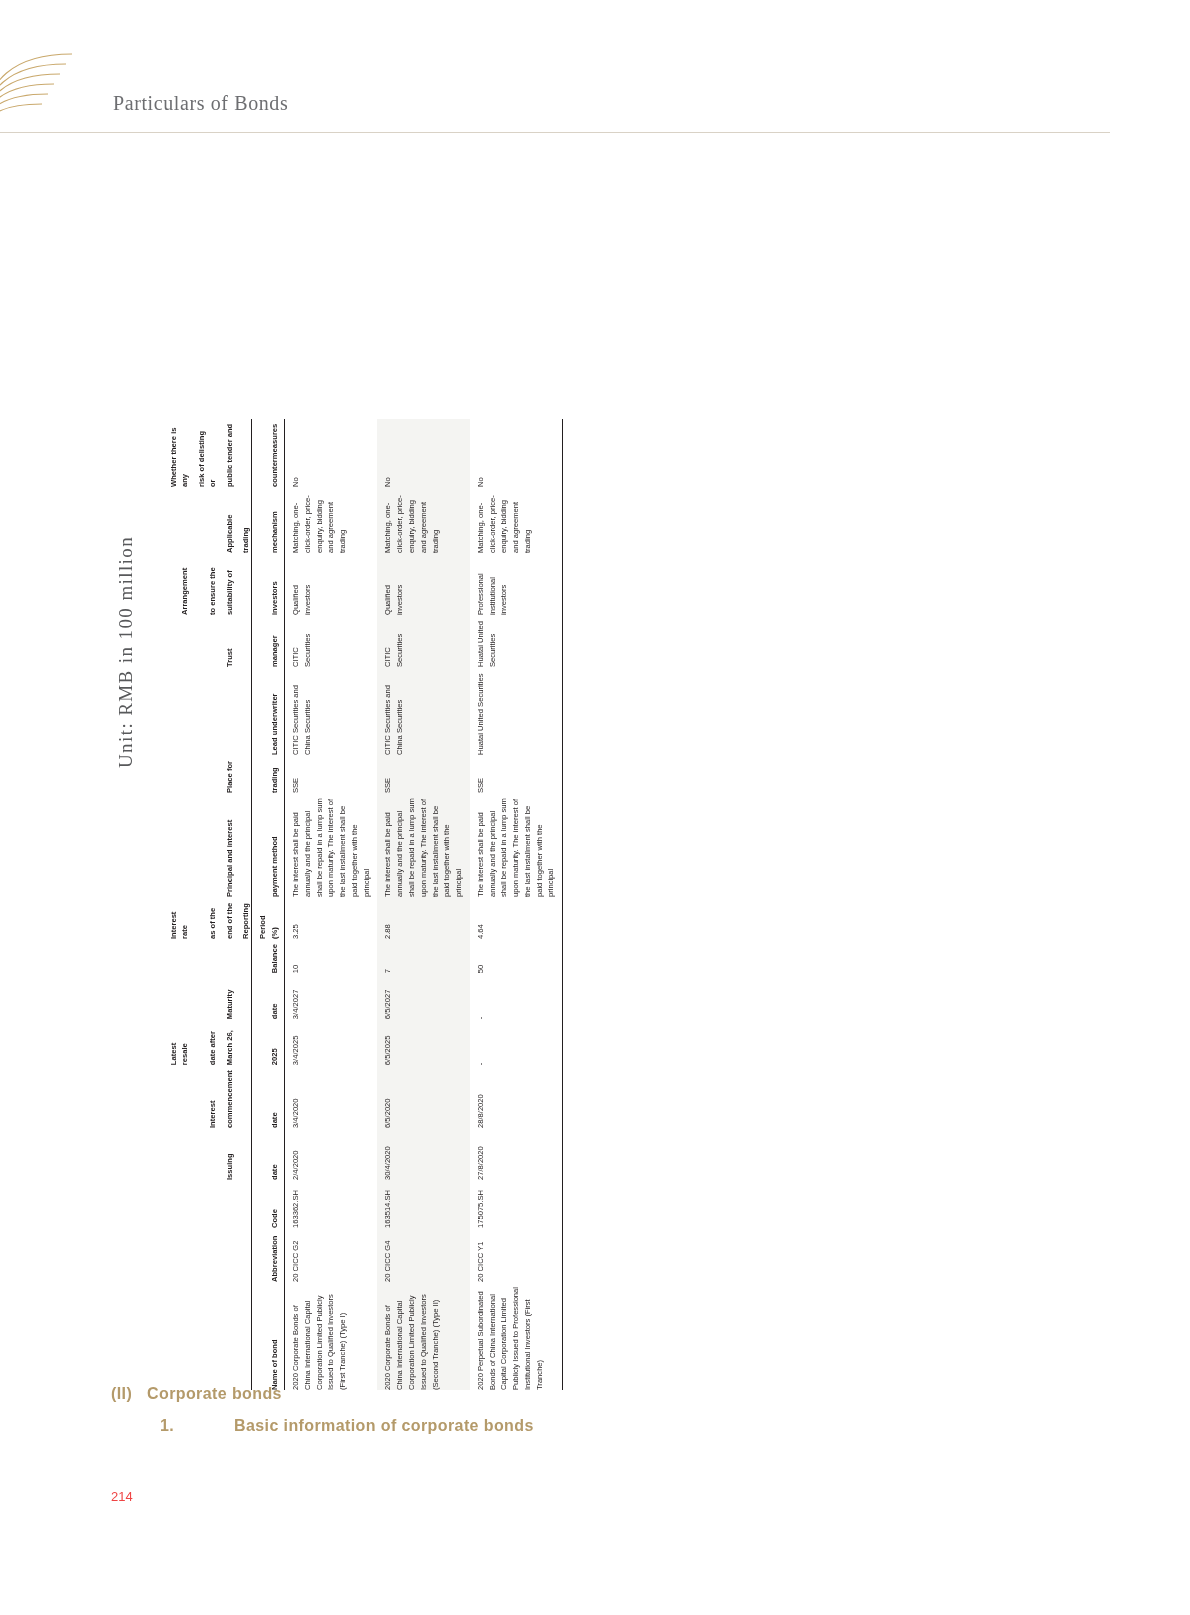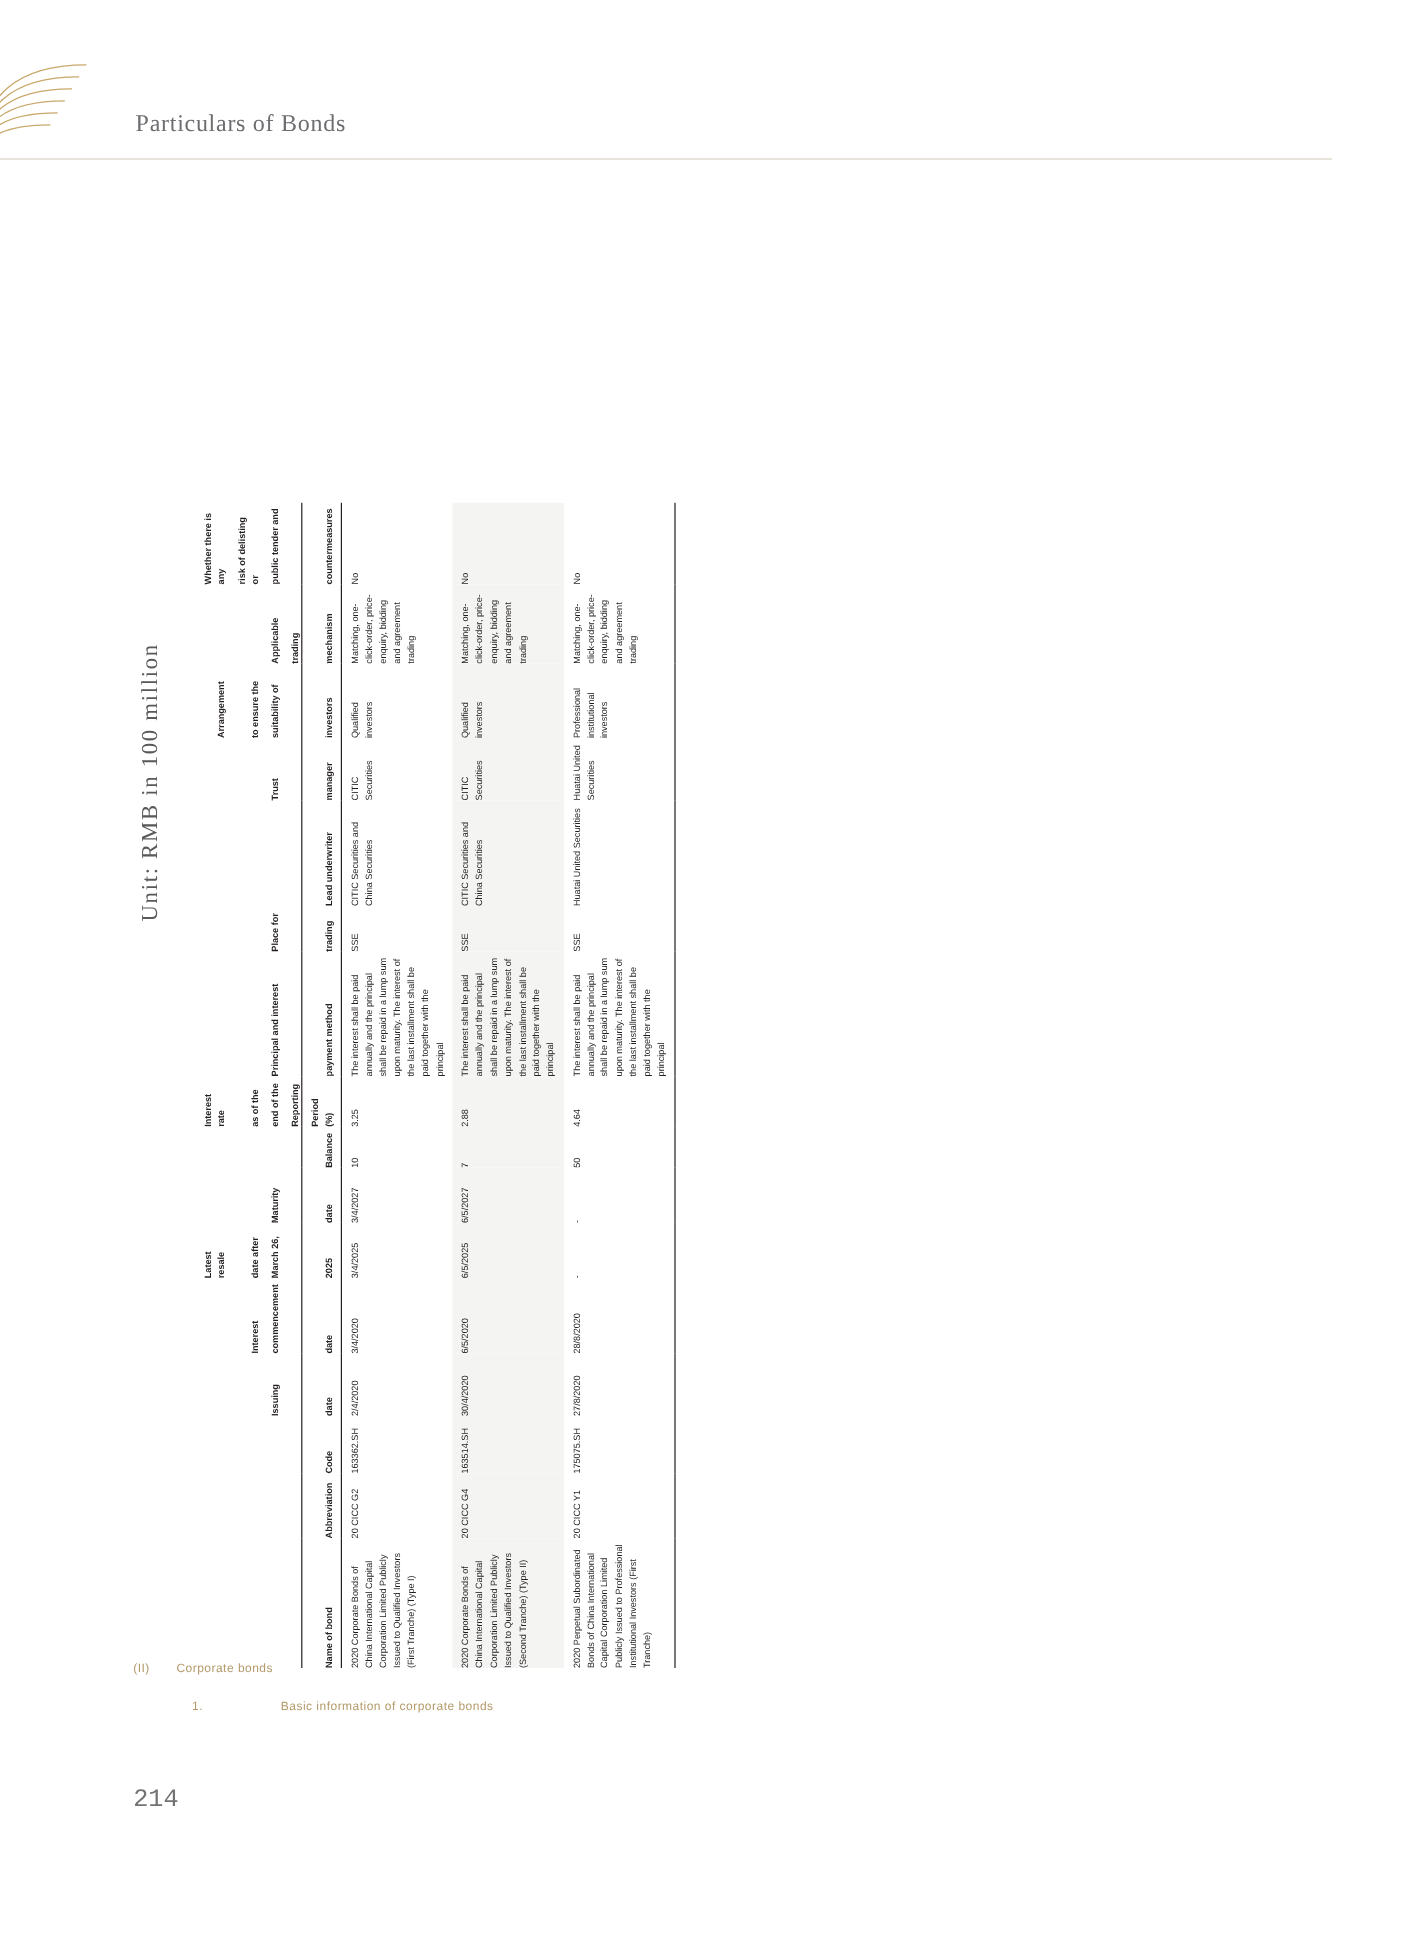--- a/index.html
+++ b/index.html
@@ -52,38 +52,38 @@
   }
 
   
   .section-block {
     position: absolute;
     left: 0;
     top: 0;
   }
   .sec-heading {
     position: absolute;
-    font-size: 10px;
-    font-weight: normal;
+    font-size: 16px;
+    font-weight: bold;
     color: #b49a6a;
     letter-spacing: 0.4px;
     white-space: nowrap;
   }
   .sec-1-num { left: 111px; top: 1385px; }
   .sec-1-txt { left: 147px; top: 1385px; }
   .sec-2-num { left: 160px; top: 1417px; }
   .sec-2-txt { left: 190px; top: 1417px; margin-left: 44px; }
 
   .page-number {
     position: absolute;
     left: 111px;
     top: 1489px;
-    font-family: Liberation Mono, monospace;
-    font-size: 21px;
-    color: #737373;
+    font-family: Liberation Sans, sans-serif;
+    font-size: 13px;
+    color: #ef4444;
   }
 
   
   .rot-wrap {
     position: absolute;
     left: 0;
     top: 0;
     width: 1190px;
     height: 1615px;
   }

